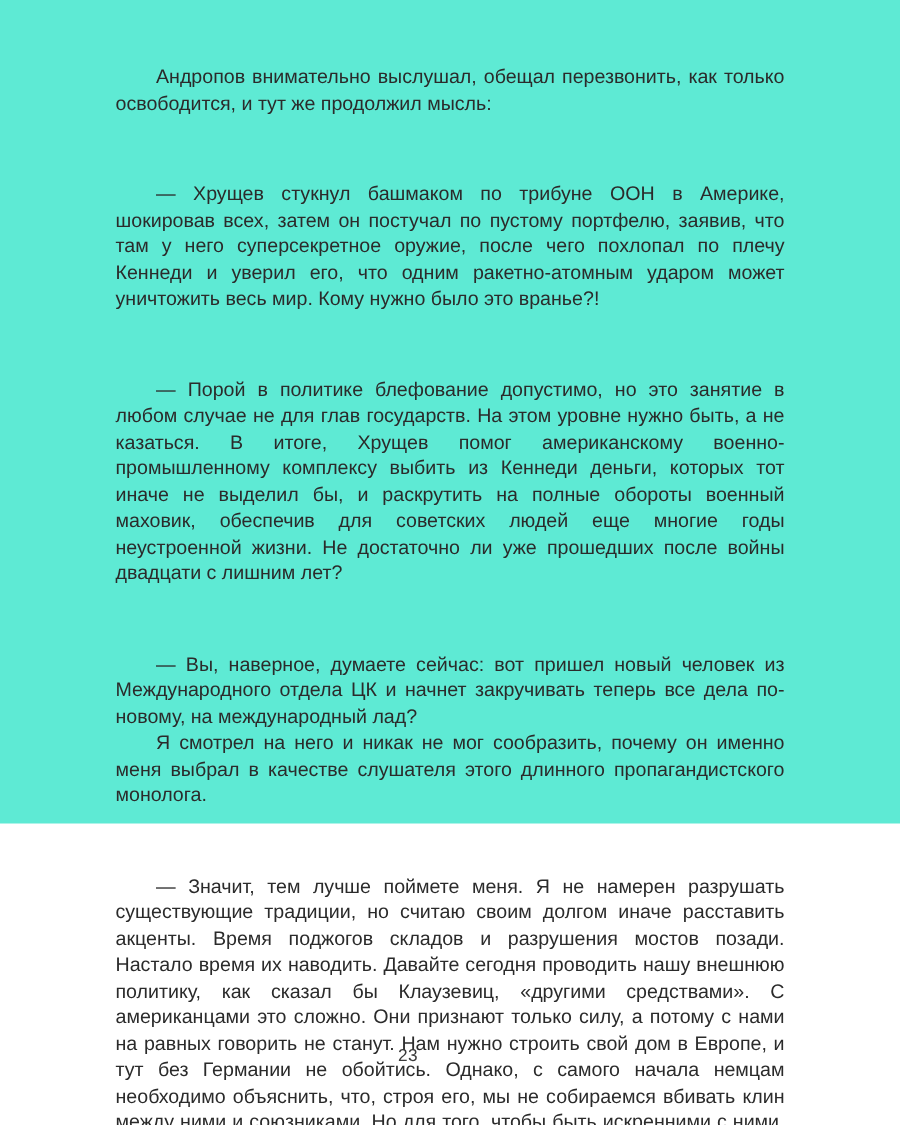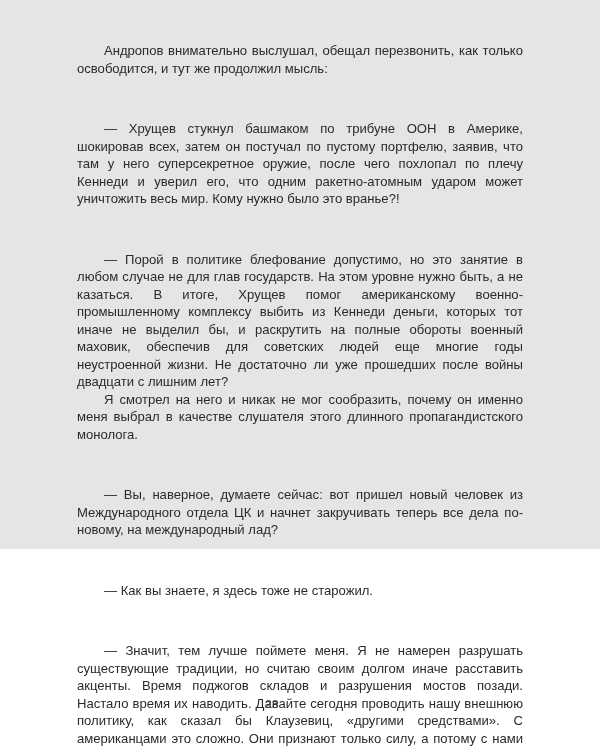--- a/index.html
+++ b/index.html
@@ -12,21 +12,21 @@
     height: 750px;
     background: #ffffff;
     font-family: "Liberation Sans", "DejaVu Sans", sans-serif;
     overflow: hidden;
   }
 
   #page {
     position: relative;
     width: 600px;
     height: 549px;
-    background: #e5e5e5;
+    background: #5eead4;
   }
 
   #text-block {
     position: absolute;
     left: 77px;
     top: 42px;
     width: 446px;
   }
 
   .para {
@@ -66,21 +66,20 @@
 </style>
 </head>
 <body>
 
 <div id="page">
 
   <div id="text-block">
     <p class="para">Андропов внимательно выслушал, обещал перезвонить, как только освободится, и тут же продолжил мысль:</p>
     <p class="para dialogue">— Хрущев стукнул башмаком по трибуне ООН в Америке, шокировав всех, затем он постучал по пустому портфелю, заявив, что там у него суперсекретное оружие, после чего похлопал по плечу Кеннеди и уверил его, что одним ракетно-атомным ударом может уничтожить весь мир. Кому нужно было это вранье?!</p>
     <p class="para dialogue">— Порой в политике блефование допустимо, но это занятие в любом случае не для глав государств. На этом уровне нужно быть, а не казаться. В итоге, Хрущев помог американскому военно-промышленному комплексу выбить из Кеннеди деньги, которых тот иначе не выделил бы, и раскрутить на полные обороты военный маховик, обеспечив для советских людей еще многие годы неустроенной жизни. Не достаточно ли уже прошедших после войны двадцати с лишним лет?</p>
+    <p class="para dialogue">— Вы, наверное, думаете сейчас: вот пришел новый человек из Международного отдела ЦК и начнет закручивать теперь все дела по-новому, на международный лад?</p>
     <p class="para">Я смотрел на него и никак не мог сообразить, почему он именно меня выбрал в качестве слушателя этого длинного пропагандистского монолога.</p>
-    <p class="para dialogue">— Вы, наверное, думаете сейчас: вот пришел новый человек из Международного отдела ЦК и начнет закручивать теперь все дела по-новому, на международный лад?</p>
-    <p class="para dialogue">— Как вы знаете, я здесь тоже не старожил.</p>
     <p class="para dialogue">— Значит, тем лучше поймете меня. Я не намерен разрушать существующие традиции, но считаю своим долгом иначе расставить акценты. Время поджогов складов и разрушения мостов позади. Настало время их наводить. Давайте сегодня проводить нашу внешнюю политику, как сказал бы Клаузевиц, «другими средствами». С американцами это сложно. Они признают только силу, а потому с нами на равных говорить не станут. Нам нужно строить свой дом в Европе, и тут без Германии не обойтись. Однако, с самого начала немцам необходимо объяснить, что, строя его, мы не собираемся вбивать клин между ними и союзниками. Но для того, чтобы быть искренними с ними, нам самим нужно в это поверить. А то ведь, не тая греха, признаемся, что многие из тех, кто творят у нас внешнюю политику, считают это чуть ли не</p>
   </div>
 
   <div id="page-number">23</div>
 
 </div>
 
 </body></html>

